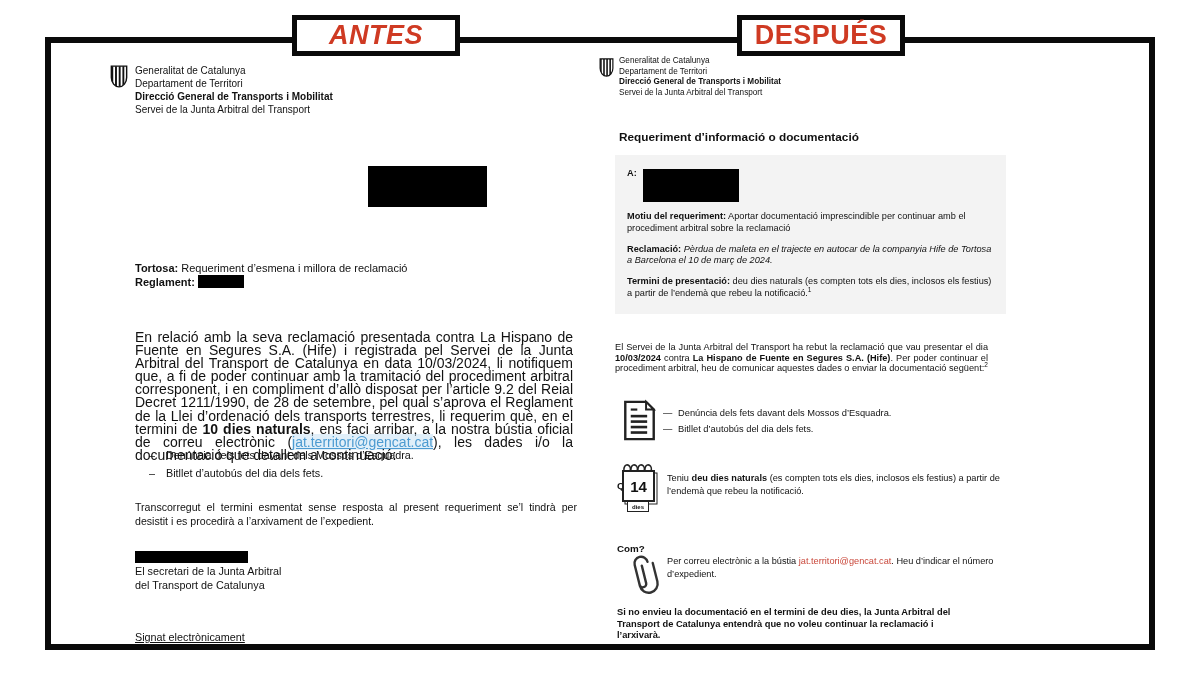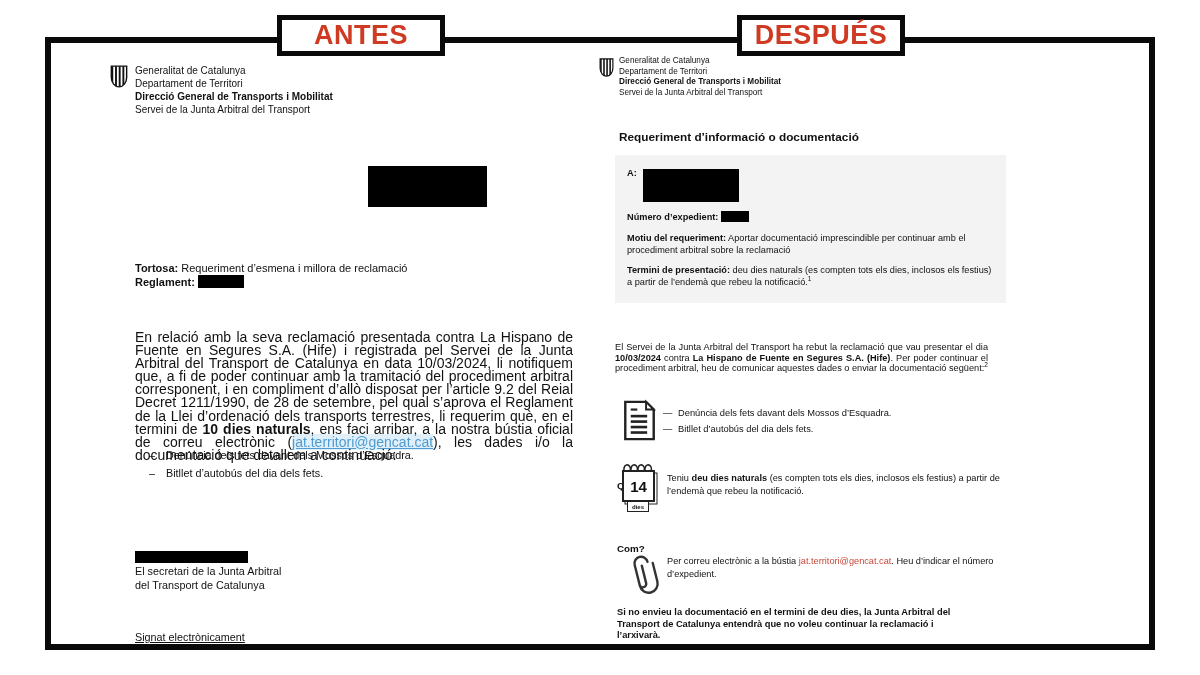--- a/index.html
+++ b/index.html
@@ -5,21 +5,21 @@
   html,body{margin:0;padding:0;background:#fff;}
   .canvas{position:relative;width:1200px;height:675px;background:#fff;overflow:hidden;
           font-family:"Liberation Sans","DejaVu Sans",sans-serif;color:#111;}
   .abs{position:absolute;box-sizing:border-box;}
   b,.b{font-weight:bold;}
   .redact{background:#000;display:inline-block;}
 
   
   [data-name="comparison-frame"]{left:45px;top:37px;width:1110px;height:613px;border:6px solid #0a0a0a;background:#fff;}
   .label-box{height:41px;top:15px;background:#fff;border:5px solid #0a0a0a;display:flex;align-items:center;justify-content:center;z-index:6;}
-  [data-name="before-label-box"]{left:277px;width:168px;}
+  [data-name="before-label-box"]{left:292px;width:168px;font-style:italic;}
   [data-name="after-label-box"]{left:737px;width:168px;text-align:right;}
   .label-text{color:#cf3a23;font-weight:bold;font-size:27px;letter-spacing:.5px;}
 
   
   .org-header{font-size:10px;line-height:13px;}
   .org-header.small{font-size:8.2px;line-height:10.6px;}
 
   
   [data-name="before-logo"]{left:110px;top:64px;width:18px;height:25px;}
   [data-name="before-org-header"]{left:135px;top:64px;}
@@ -118,20 +118,21 @@
     <div class="dash-row" data-name="list-item">
       <span class="dash" data-name="bullet-dash">–</span>
       <span data-name="bullet-text">Denúncia dels fets davant dels Mossos d’Esquadra.</span>
     </div>
     <div class="dash-row" data-name="list-item">
       <span class="dash" data-name="bullet-dash">–</span>
       <span data-name="bullet-text">Bitllet d’autobús del dia dels fets.</span>
     </div>
   </div>
 
+  <div class="abs" data-name="before-closing-paragraph">Transcorregut el termini esmentat sense resposta al present requeriment se’l tindrà per desistit i es procedirà a l’arxivament de l’expedient.</div>
 
   <div class="abs" data-name="before-signature-redaction"></div>
   <div class="abs" data-name="before-signature-block">
     <div data-name="signature-line">El secretari de la Junta Arbitral</div>
     <div data-name="signature-line">del Transport de Catalunya</div>
   </div>
   <div class="abs" data-name="before-signed-note">Signat electrònicament</div>
 
   <div class="abs" data-name="after-logo">
     <svg data-name="generalitat-logo-icon" width="15" height="21" viewBox="0 0 20 26">
@@ -157,25 +158,22 @@
     <div data-name="service-line">Servei de la Junta Arbitral del Transport</div>
   </div>
 
   <div class="abs" data-name="after-title">Requeriment d’informació o documentació</div>
 
   <div class="abs" data-name="after-summary-panel">
     <div class="panel-field" data-name="after-to-row">
       <b data-name="to-label">A:</b>
       <span class="redact" data-name="after-to-redaction"></span>
     </div>
-    <div class="panel-field" data-name="after-expedient-row">
-      <b data-name="expedient-label">Número d’expedient:</b>
-      <span class="redact" data-name="after-expedient-redaction"></span>
-    </div>
     <div class="panel-field" data-name="after-motiu-field"><b data-name="motiu-label">Motiu del requeriment:</b><span data-name="motiu-text"> Aportar documentació imprescindible per continuar amb el procediment arbitral sobre la reclamació</span></div>
+    <div class="panel-field" data-name="after-reclamacio-field"><b data-name="reclamacio-label">Reclamació:</b><span class="italic" data-name="reclamacio-text">  Pèrdua de maleta en el trajecte en autocar de la companyia Hife de Tortosa a Barcelona el 10 de març de 2024.</span></div>
     <div class="panel-field" data-name="after-termini-field"><b data-name="termini-label">Termini de presentació:</b><span data-name="termini-text"> deu dies naturals (es compten tots els dies, inclosos els festius) a partir de l’endemà que rebeu la notificació.</span><sup data-name="footnote-marker">1</sup></div>
   </div>
 
   <div class="abs" data-name="after-intro-paragraph"><span data-name="intro-text-1">El Servei de la Junta Arbitral del Transport ha rebut la reclamació que vau presentar el dia </span><b data-name="intro-date">10/03/2024</b><span data-name="intro-text-2"> contra </span><b data-name="intro-company">La Hispano de Fuente en Segures S.A. (Hife)</b><span data-name="intro-text-3">. Per poder continuar el procediment arbitral, heu de comunicar aquestes dades o enviar la documentació següent:</span><sup data-name="footnote-marker">2</sup></div>
 
   <div class="abs" data-name="document-icon">
     <svg width="35" height="43" viewBox="0 0 32 38">
       <path d="M3 2 h19 l7 7 v27 H3 z" fill="#fff" stroke="#222" stroke-width="2.2"></path>
       <path d="M22 2 v7 h7 z" fill="#fff" stroke="#222" stroke-width="1.8"></path>
       <line x1="8" y1="9" x2="14" y2="9" stroke="#222" stroke-width="2"></line>

